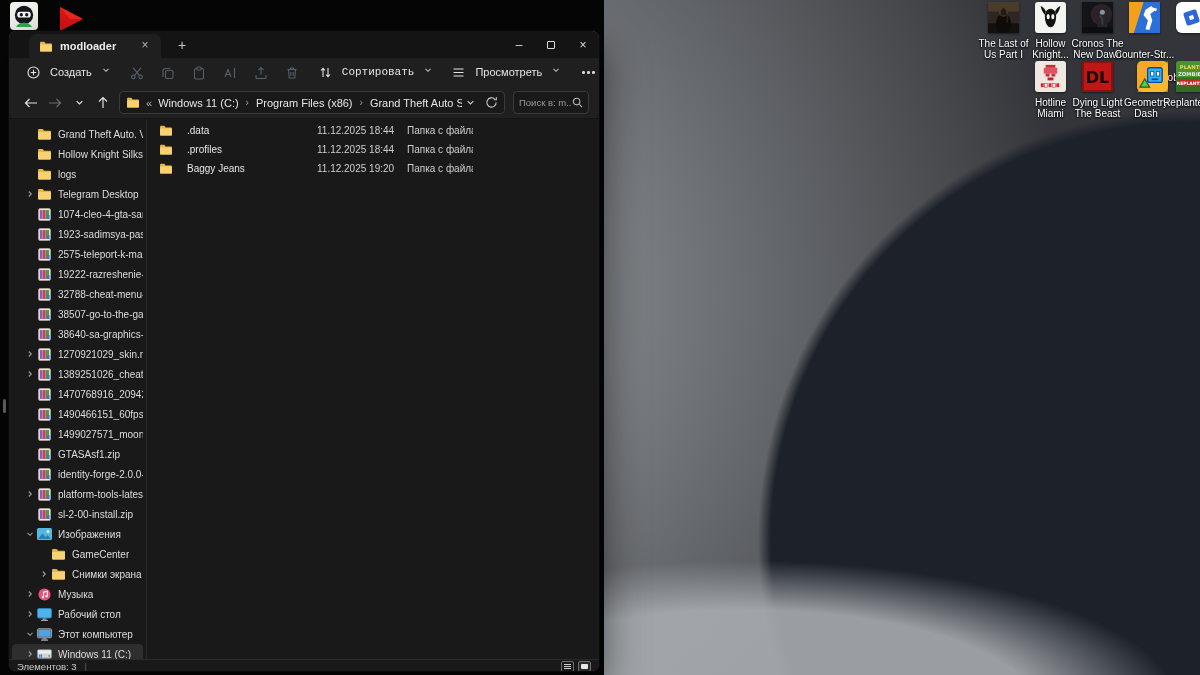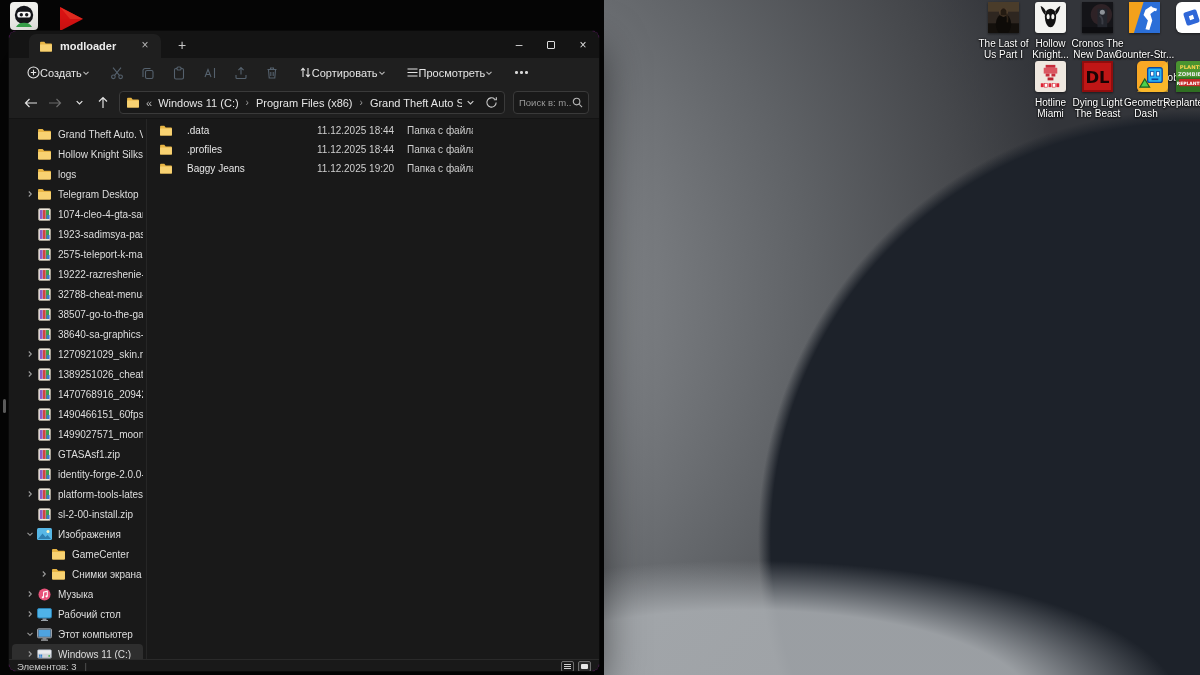--- a/index.html
+++ b/index.html
@@ -43,25 +43,25 @@
   .tab-title { font-size:11px; font-weight:bold; color:#ececec; margin-left:7px; }
   .tab-close { margin-left:auto; color:#b5b5b5; font-size:12px; width:16px; height:16px; line-height:15px;
     text-align:center; border-radius:3px; }
   .newtab { width:22px; height:22px; margin:0 0 1px 10px; color:#c8c8c8; font-size:14px;
     text-align:center; line-height:21px; border-radius:4px; }
   .wctrls { margin-left:auto; display:flex; height:100%; }
   .wctrl { width:32px; height:100%; display:flex; align-items:center; justify-content:center; color:#dcdcdc; font-size:12px; }
   .wctrl .sq { width:8px; height:8px; border:1px solid #dcdcdc; border-radius:1px; display:block; }
 
   .toolbar { height:29px; background:#1f1f1f; display:flex; align-items:center; padding:0 12px; }
-  .tbtn { display:flex; align-items:center; gap:0; color:#e4e4e4; font-size:11px; padding:4px 6px; border-radius:4px; }
+  .tbtn { display:flex; gap:10px; color:#e4e4e4; font-size:11px; padding:4px 6px; border-radius:4px; }
   .tbtn svg { display:block; }
   .tool-icons { display:flex; gap:17px; margin-left:14px; color:#55616d; }
   .tool-icons svg { display:block; }
-  .t-sort { margin-left:14px; } .t-view { margin-left:8px; } 
+  .t-sort { margin-left:14px;font-family:Liberation Mono, monospace; } .t-view { margin-left:8px; } 
   .more-dots { margin-left:10px; display:flex; gap:2.5px; padding:6px; }
   .more-dots i { width:2.5px; height:2.5px; background:#d5d5d5; border-radius:50%; }
 
   .addressbar { height:32px; background:#1f1f1f; display:flex; align-items:center; padding:0 10px; border-bottom:1px solid #141414; }
   .nav-ic { width:24px; height:24px; display:flex; align-items:center; justify-content:center; color:#e2e2e2; }
   .nav-ic.dim { color:#6b6b6b; }
   .addr-field { flex:1; height:23px; margin:0 8px 0 4px; background:#191919; border:1px solid #3a3a3a;
     border-radius:4px; display:flex; align-items:center; padding:0 6px; min-width:0; }
   .addr-field svg.folder { width:14px; height:11px; flex:none; }
   .addr-laquo { color:#b8b8b8; font-size:11px; margin:0 4px 0 6px; }

